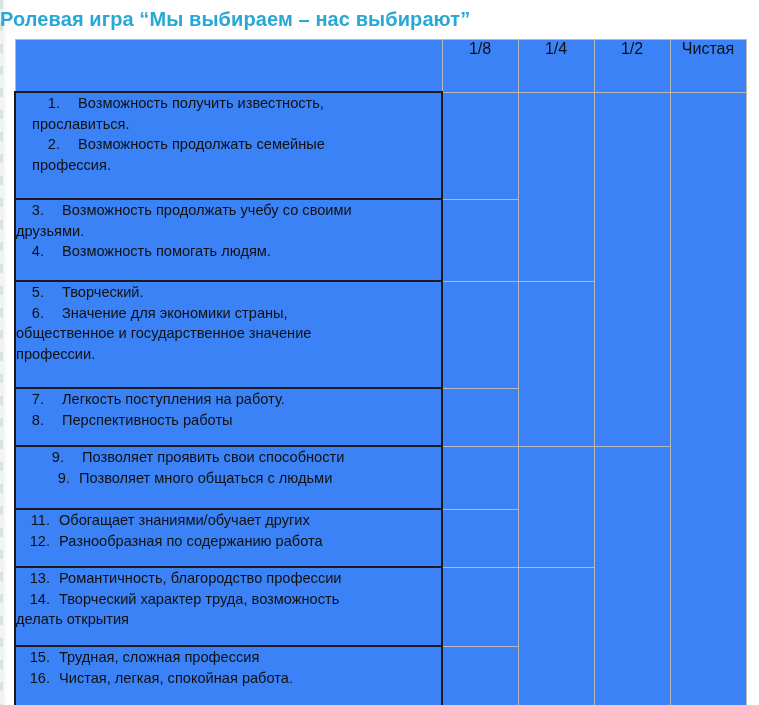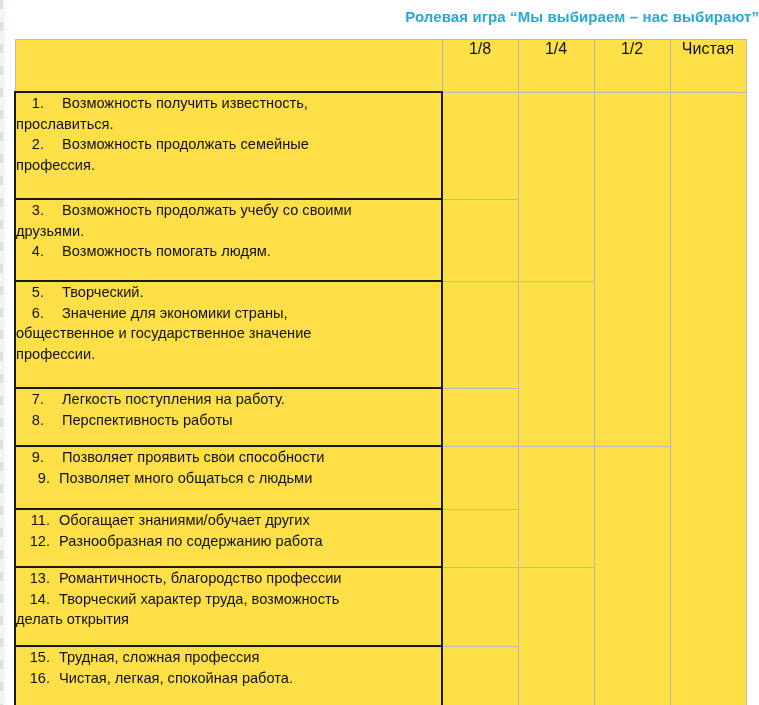--- a/index.html
+++ b/index.html
@@ -41,22 +41,22 @@
                 rgba(60,120,130,0.16) 9px,
                 rgba(255,255,255,0.0) 9px,
                 rgba(255,255,255,0.0) 22px);
   }
 
   .page-title {
     position: absolute;
     left: 0;
     top: 8px;
     width: 759px;
-    text-align: right;
-    font-size: 15px;
+    text-align: left;
+    font-size: 20px;
     font-weight: bold;
     color: #29a8d6;
     letter-spacing: 0.1px;
     white-space: nowrap;
   }
 
   .bracket-table {
     position: absolute;
     left: 14px;
     top: 39px;
@@ -64,21 +64,21 @@
     border-collapse: collapse;
     table-layout: fixed;
     background: #ffffff;
   }
 
   .bracket-table td,
   .bracket-table th {
     border: 1px solid #b9b9b9;
     padding: 0;
     vertical-align: top;
-    background: #fde047;
+    background: #3b82f6;
   }
 
   
   .hdr-blank {
     height: 51px;
     border-bottom: 2px solid #1a1a1a !important;
   }
   .hdr-round {
     height: 51px;
     text-align: center;
@@ -136,21 +136,21 @@
     <tr>
       <th class="hdr-blank"></th>
       <th class="hdr-round">1/8</th>
       <th class="hdr-round">1/4</th>
       <th class="hdr-round">1/2</th>
       <th class="hdr-round">Чистая</th>
     </tr>
   </thead>
   <tbody id="bracket-body">
       <tr>
-        <td class="crit-cell" style="height: 105px;">
+        <td class="crit-cell" style="height: 105px; padding-left: 16px;">
           <div class="hang">
             <div class="line"><span class="num indent1">1.</span><span class="gap-wide"></span><span>Возможность получить известность,</span></div>
             <div class="line"><span>прославиться.</span></div>
           </div>
           <div class="hang">
             <div class="line"><span class="num indent1">2.</span><span class="gap-wide"></span><span>Возможность продолжать семейные</span></div>
             <div class="line"><span>профессия.</span></div>
           </div>
         </td>
         <td class="round-cell"></td>
@@ -189,21 +189,21 @@
           <div class="hang">
             <div class="line"><span class="num indent1">7.</span><span class="gap-wide"></span><span>Легкость поступления на работу.</span></div>
           </div>
           <div class="hang">
             <div class="line"><span class="num indent1">8.</span><span class="gap-wide"></span><span>Перспективность работы</span></div>
           </div>
         </td>
         <td class="round-cell"></td>
       </tr>
       <tr>
-        <td class="crit-cell" style="height: 61px;">
+        <td class="crit-cell" style="height: 61px; padding-left: 20px;">
           <div class="hang">
             <div class="line"><span class="num indent1">9.</span><span class="gap-wide"></span><span>Позволяет проявить свои способности</span></div>
           </div>
           <div class="hang">
             <div class="line"><span class="num indent2">9.</span><span class="gap-narrow"></span><span>Позволяет много общаться с людьми</span></div>
           </div>
         </td>
         <td class="round-cell"></td>
         <td class="round-cell" rowspan="2"></td>
         <td class="round-cell" rowspan="4"></td>

